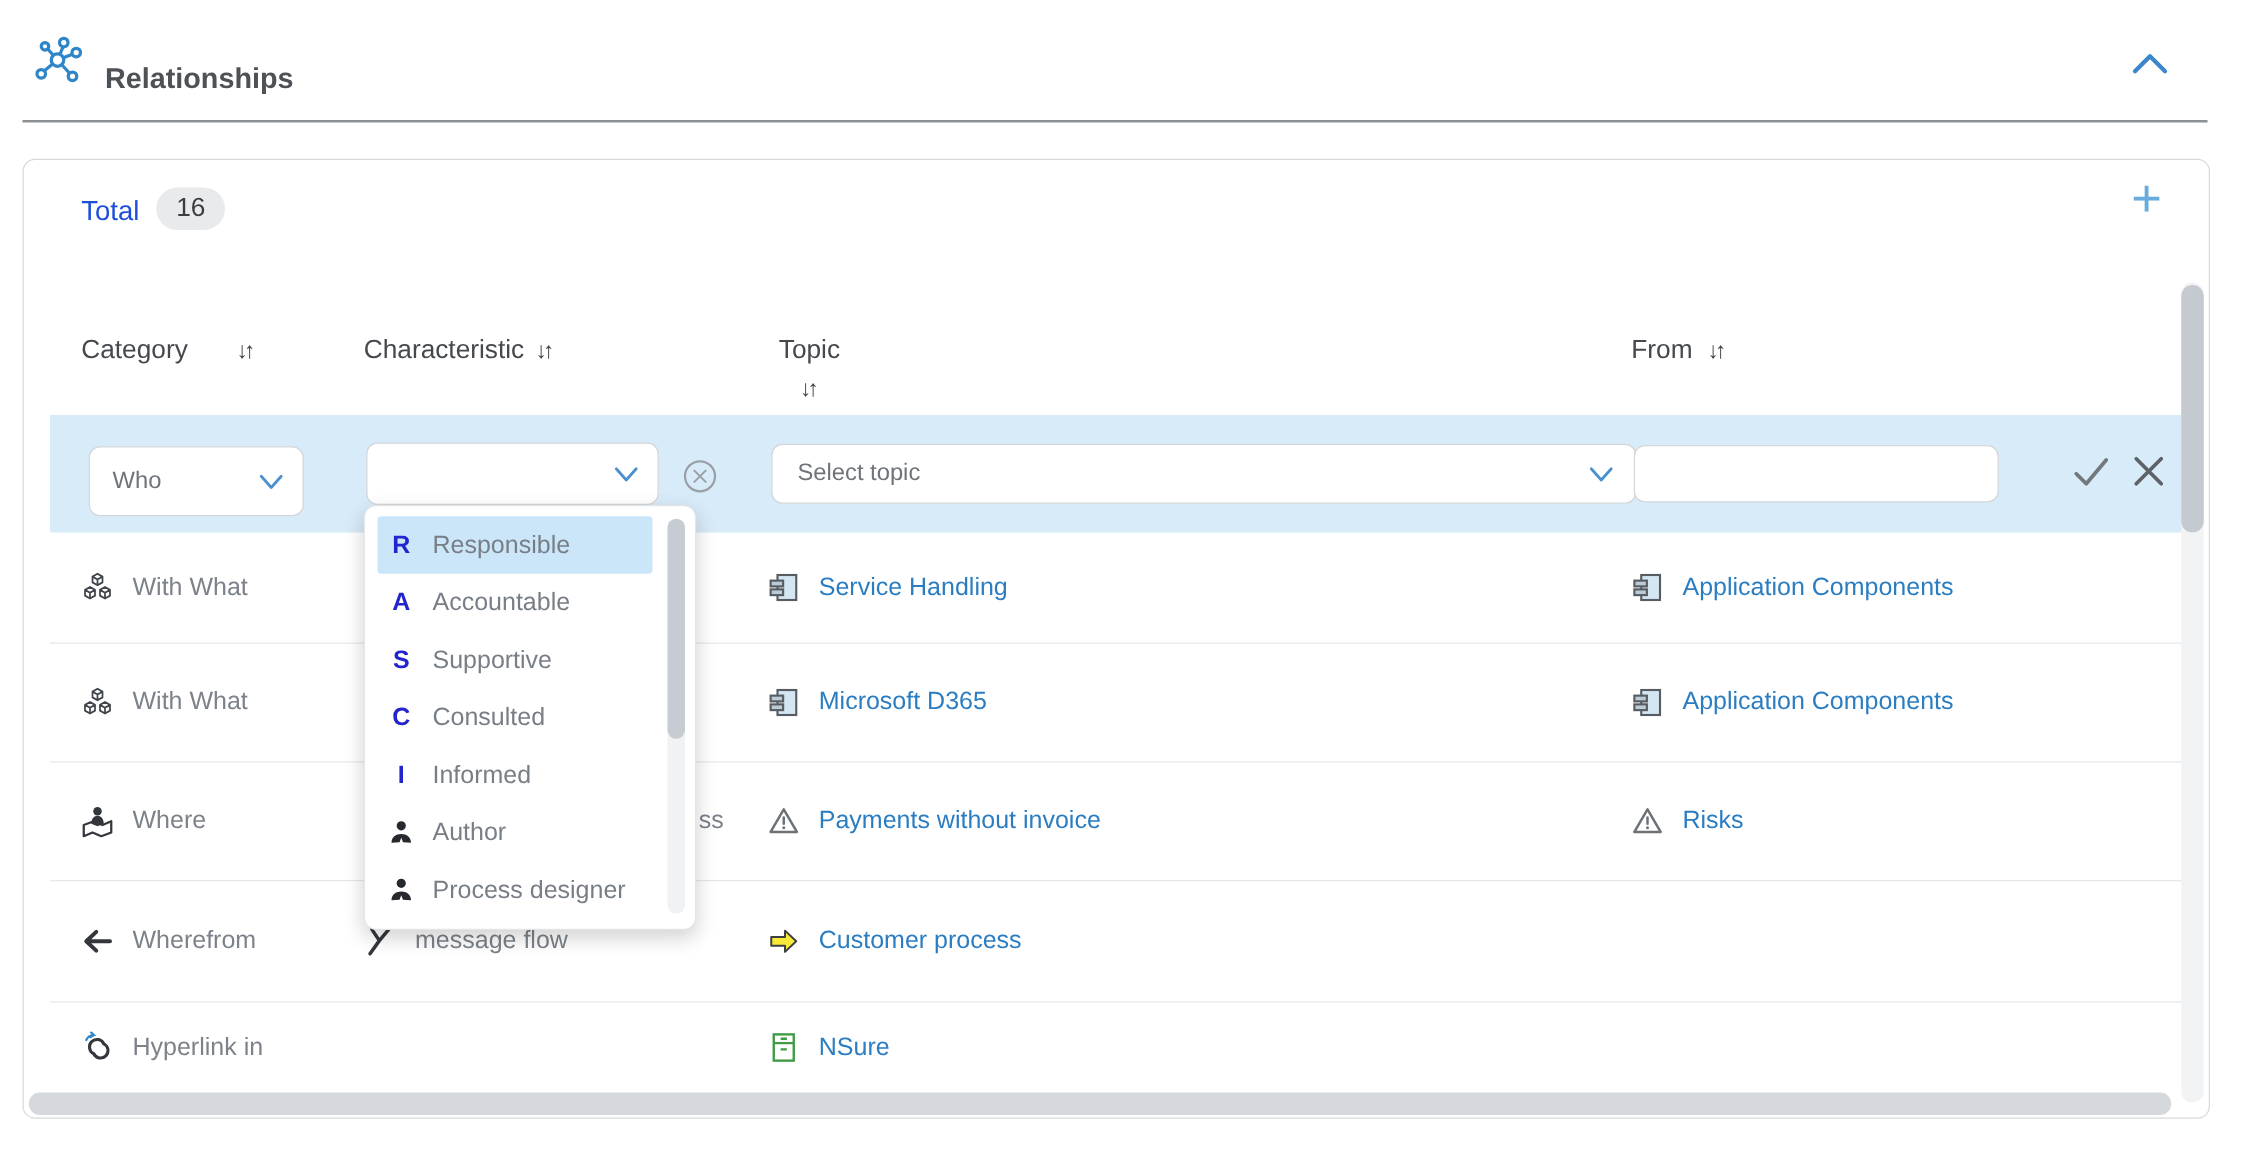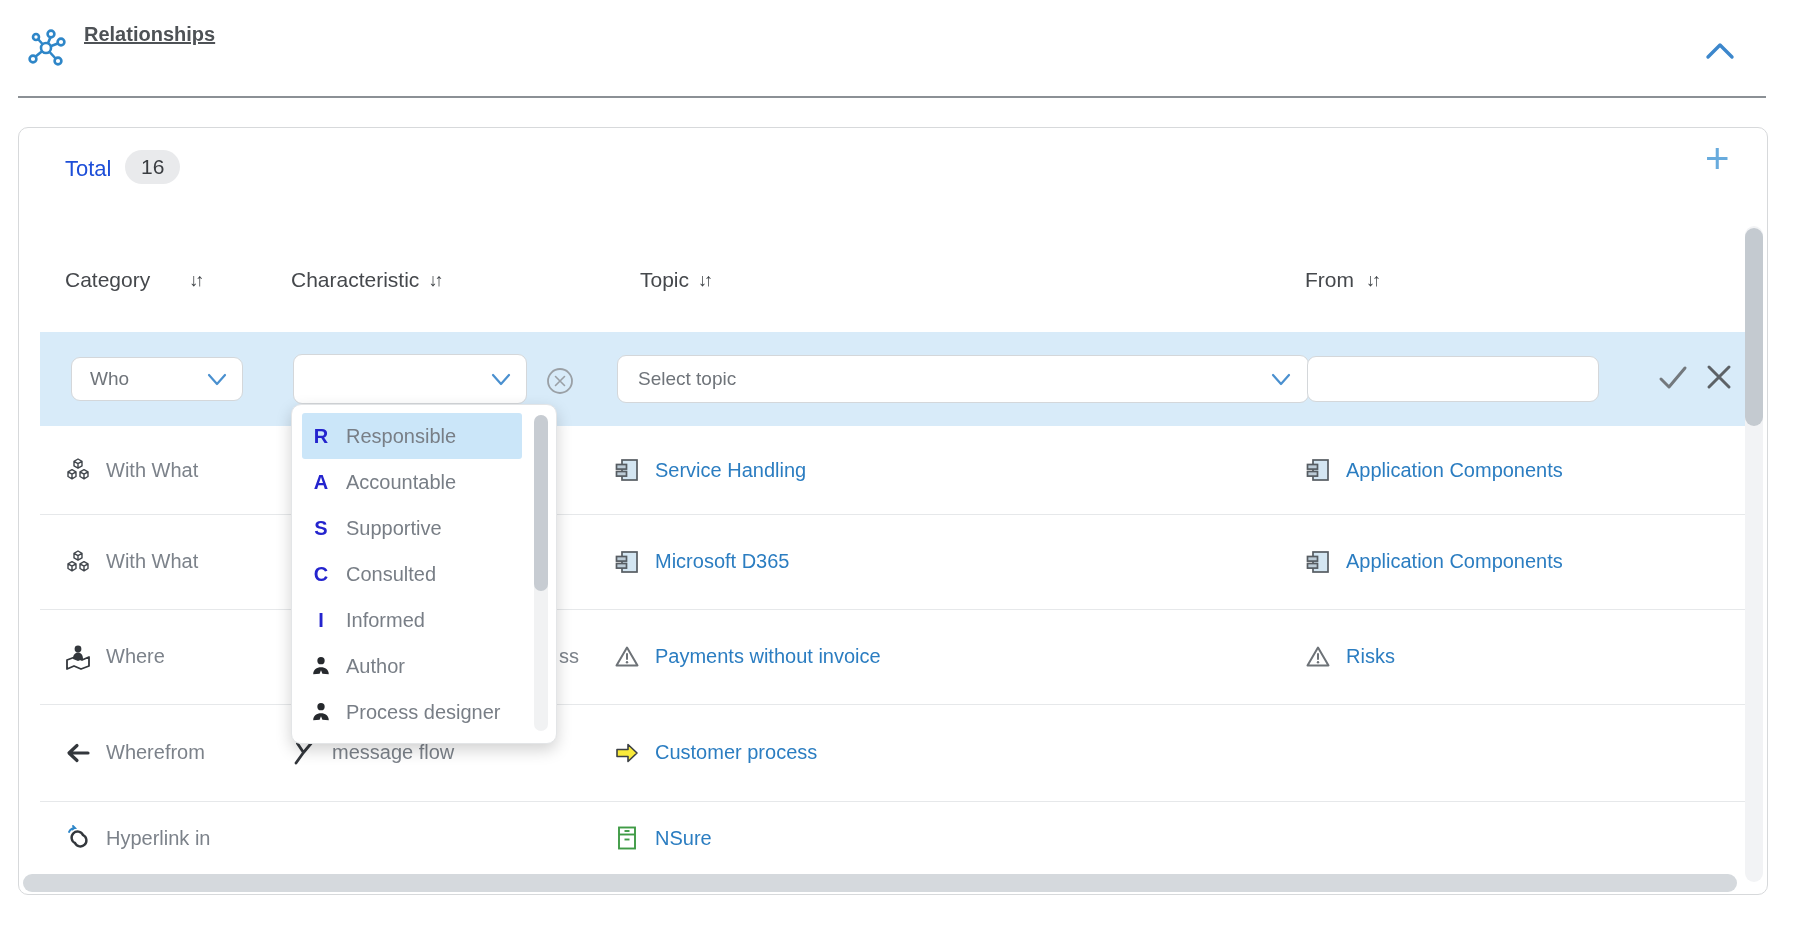--- a/index.html
+++ b/index.html
@@ -3,45 +3,45 @@
 <meta charset="utf-8">
 <style>
   html,body{margin:0;padding:0;background:#fff;}
   body{width:1807px;height:925px;position:relative;overflow:hidden;
        font-family:"Liberation Sans",sans-serif;color:#4a4e53;}
   .abs{position:absolute;}
   svg{display:block;}
 
   
   .hdr-icon{left:26px;top:27px;width:42px;height:42px;}
-  .hdr-title{left:84px;top:23px;font-size:20px;font-weight:600;color:#4e5256;text-decoration:underline;}
+  .hdr-title{left:84px;top:49px;font-size:23px;font-weight:600;color:#4e5256;}
   .hdr-collapse{left:1700px;top:36px;width:40px;height:30px;cursor:pointer;}
   .top-divider{left:18px;top:96px;width:1748px;height:0;border-top:2px solid #8b9095;}
 
   
   .card{left:18px;top:127px;width:1748px;height:766px;background:#fff;
         border:1px solid #d7d9db;border-radius:10px;}
   .card > *{position:absolute;}
 
   .total-label{left:46px;top:28px;font-size:22px;color:#1d4ed8;}
   .badge{left:106px;top:22px;padding:5px 16px;background:#e9eaec;border-radius:18px;
          font-size:21px;color:#3a3d41;}
   .plus-btn{left:1686px;top:10px;font-size:42px;font-weight:400;color:#68abdd;cursor:pointer;line-height:1;}
 
   
   .colhead{top:140px;font-size:21px;color:#45484c;display:flex;align-items:center;gap:9px;cursor:pointer;}
-  .ch-cat{left:46px;gap:39px;} .ch-char{left:272px;} .ch-topic{left:621px;} .ch-from{left:1286px;gap:12px;}
+  .ch-cat{left:46px;gap:39px;} .ch-char{left:272px;} .ch-topic{left:604px;flex-direction:column;} .ch-from{left:1286px;gap:12px;}
   .sort-glyph{font-size:18px;color:#3f4347;letter-spacing:-3px;padding-right:3px;}
 
   
   .edit-row{left:21px;top:204px;width:1718px;height:94px;background:#d8ebf9;}
   .field{background:#fff;border:1px solid #d4d7da;border-radius:9px;display:flex;
          align-items:center;justify-content:space-between;box-sizing:border-box;
          font-size:19px;color:#6f747a;cursor:pointer;}
-  .who-select{left:52px;top:229px;width:172px;height:44px;padding:0 12px 0 18px;}
+  .who-select{left:52px;top:229px;width:172px;height:56px;padding:0 12px 0 18px;}
   .char-select{left:274px;top:226px;width:234px;height:50px;padding:0 12px 0 18px;}
   .clear-btn{left:526px;top:238px;width:30px;height:30px;cursor:pointer;}
   .topic-select{left:598px;top:227px;width:692px;height:48px;padding:0 14px 0 20px;}
   .from-input{left:1288px;top:228px;width:292px;height:46px;background:#fff;
               border:1px solid #d4d7da;border-radius:9px;box-sizing:border-box;
               font-size:19px;color:#4a4e53;padding:0 14px;outline:none;
               font-family:"Liberation Sans",sans-serif;}
   .confirm-btn{left:1636px;top:234px;width:36px;height:32px;cursor:pointer;}
   .cancel-btn{left:1682px;top:231px;width:36px;height:36px;cursor:pointer;}
 

